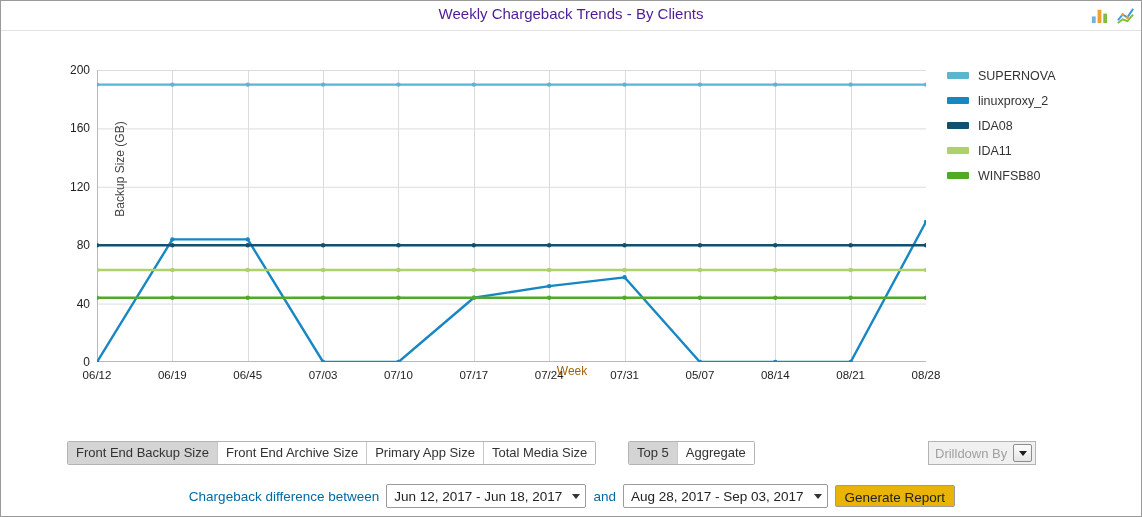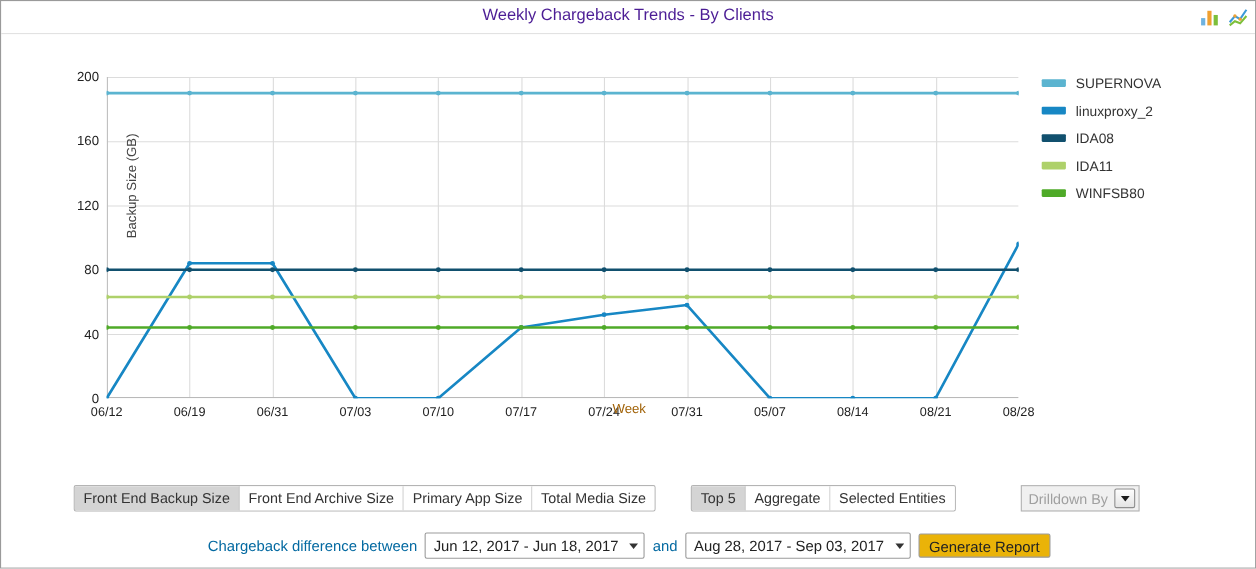--- a/index.html
+++ b/index.html
@@ -355,21 +355,21 @@
           <circle cx="829.00" cy="227.76" r="2.2" fill="#4faa28"></circle>
         </svg>
     <div class="y-tick-label" style="top: 292px;">0</div>
         <div class="y-tick-label" style="top: 233.6px;">40</div>
         <div class="y-tick-label" style="top: 175.2px;">80</div>
         <div class="y-tick-label" style="top: 116.8px;">120</div>
         <div class="y-tick-label" style="top: 58.4px;">160</div>
         <div class="y-tick-label" style="top: 0px;">200</div>
         <div class="x-tick-label" style="left: 0px;">06/12</div>
         <div class="x-tick-label" style="left: 75.3636px;">06/19</div>
-        <div class="x-tick-label" style="left: 150.727px;">06/31</div>
+        <div class="x-tick-label" style="left: 150.727px;">06/45</div>
         <div class="x-tick-label" style="left: 226.091px;">07/03</div>
         <div class="x-tick-label" style="left: 301.455px;">07/10</div>
         <div class="x-tick-label" style="left: 376.818px;">07/17</div>
         <div class="x-tick-label" style="left: 452.182px;">07/24</div>
         <div class="x-tick-label" style="left: 527.545px;">07/31</div>
         <div class="x-tick-label" style="left: 602.909px;">05/07</div>
         <div class="x-tick-label" style="left: 678.273px;">08/14</div>
         <div class="x-tick-label" style="left: 753.636px;">08/21</div>
         <div class="x-tick-label" style="left: 829px;">08/28</div>
       </div>
@@ -402,21 +402,20 @@
   <div class="controls-row">
     <div class="btn-group" id="metric-group">
         <button class="gbtn active">Front End Backup Size</button>
         <button class="gbtn">Front End Archive Size</button>
         <button class="gbtn">Primary App Size</button>
         <button class="gbtn">Total Media Size</button>
       </div>
     <div class="btn-group" id="scope-group">
         <button class="gbtn active">Top 5</button>
         <button class="gbtn">Aggregate</button>
-        <button class="gbtn">Selected Entities</button>
       </div>
     <div class="drilldown">
       <span>Drilldown By</span>
       <span class="dd-caret">
           <i class="caret-tri"></i>
         </span>
     </div>
   </div>
 
   <div class="footer-row">

